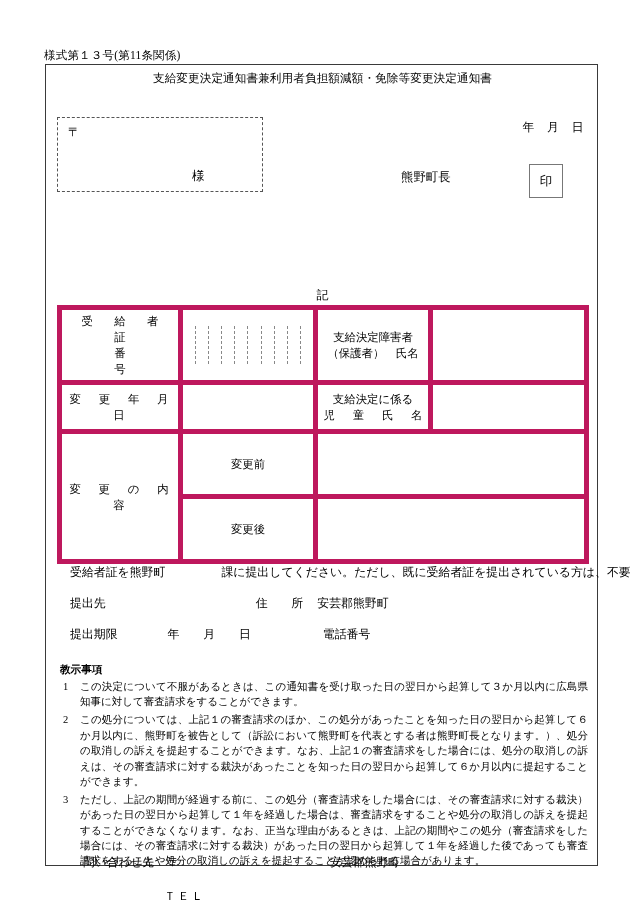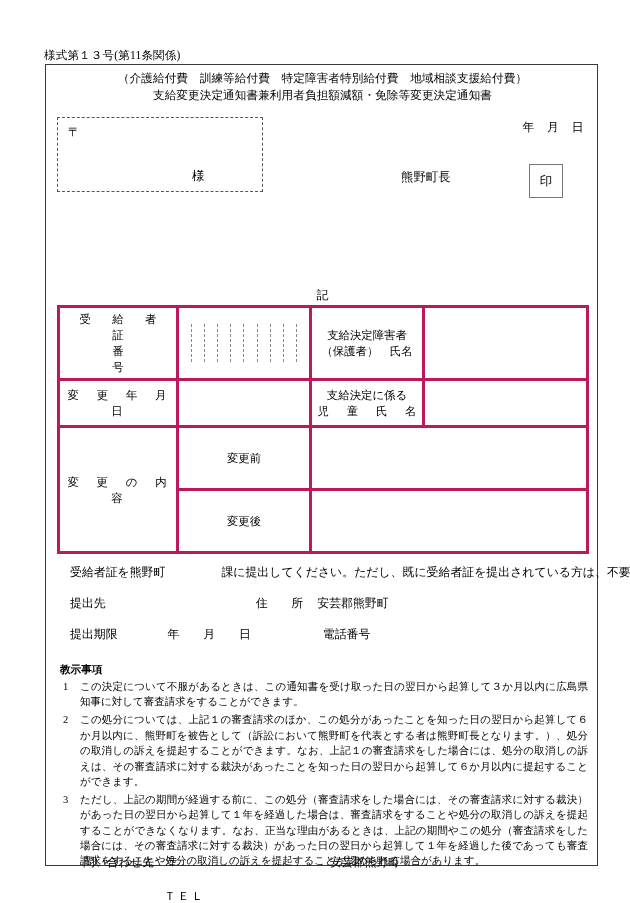--- a/index.html
+++ b/index.html
@@ -138,21 +138,21 @@
   .tbl {
     position: absolute;
     left: 11px;
     top: 240px;
     width: 532px;
     border-collapse: collapse;
     table-layout: fixed;
     font-size: 11.4px;
   }
   .tbl td {
-    border: 3px solid #be185d;
+    border: 5px solid #be185d;
     padding: 0;
     vertical-align: middle;
     text-align: center;
   }
   .lbl {
     line-height: 16px;
     padding: 3px 2px;
   }
   .spread {
     letter-spacing: 5px;
@@ -244,21 +244,20 @@
 </head>
 <body>
 
 <div class="page">
 
   <div class="form-no">様式第１３号(第11条関係)</div>
 
   <div class="frame">
 
     <div class="title-block">
-      <div class="title-line">（介護給付費　訓練等給付費　特定障害者特別給付費　地域相談支援給付費）</div>
       <div class="title-line">支給変更決定通知書兼利用者負担額減額・免除等変更決定通知書</div>
     </div>
 
     <div class="addr-box">
       <span class="addr-postal">〒</span>
       <span class="addr-sama">様</span>
     </div>
 
     <div class="date-line">年　月　日</div>
     <div class="issuer">熊野町長</div>

